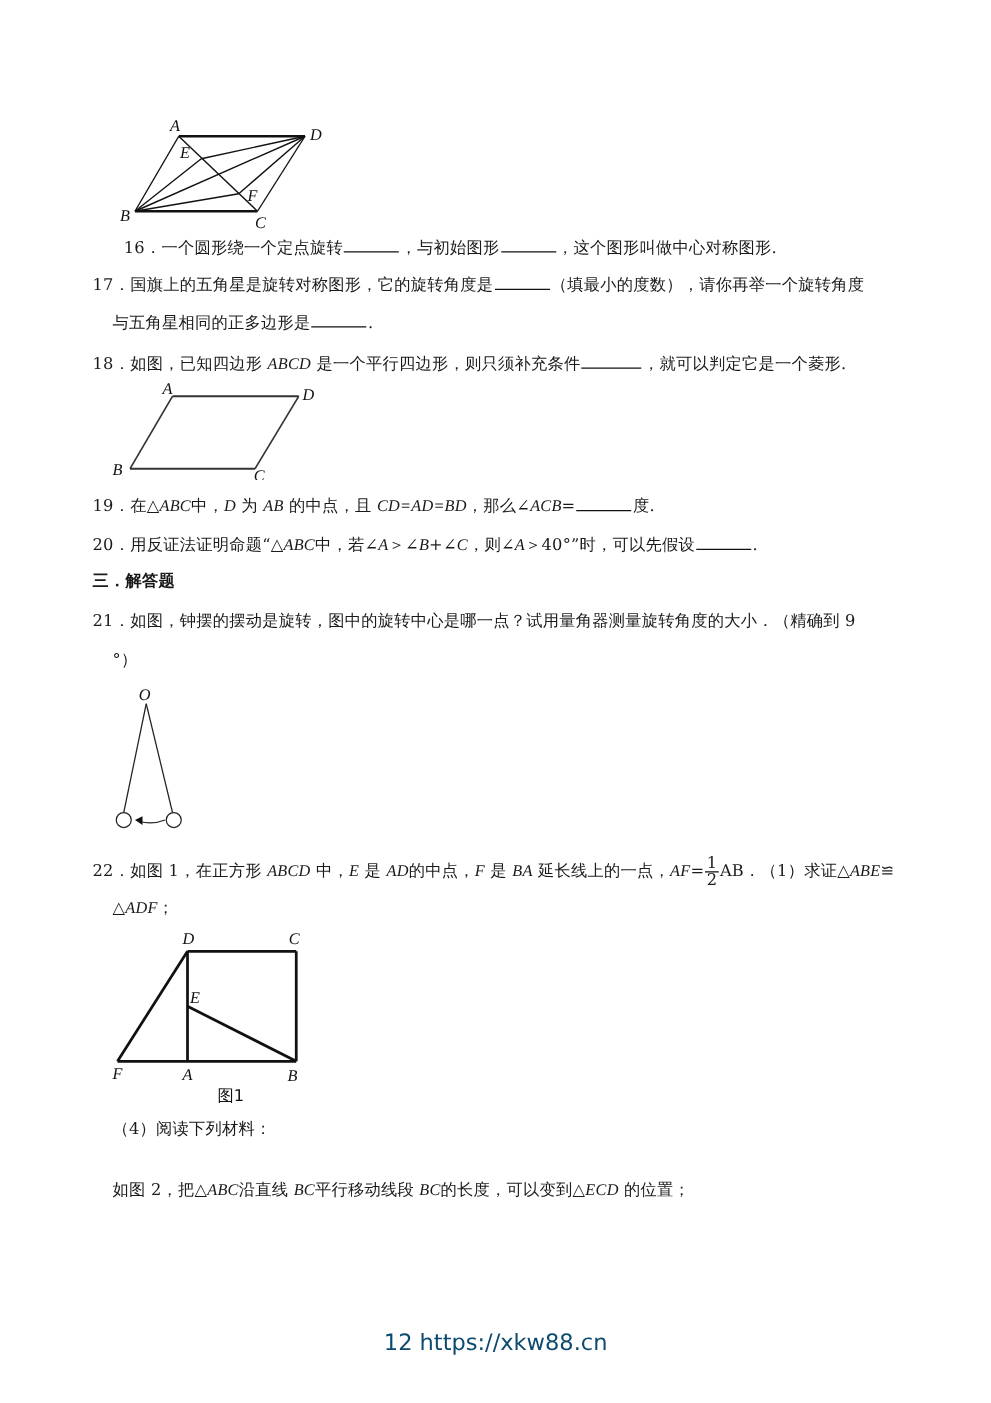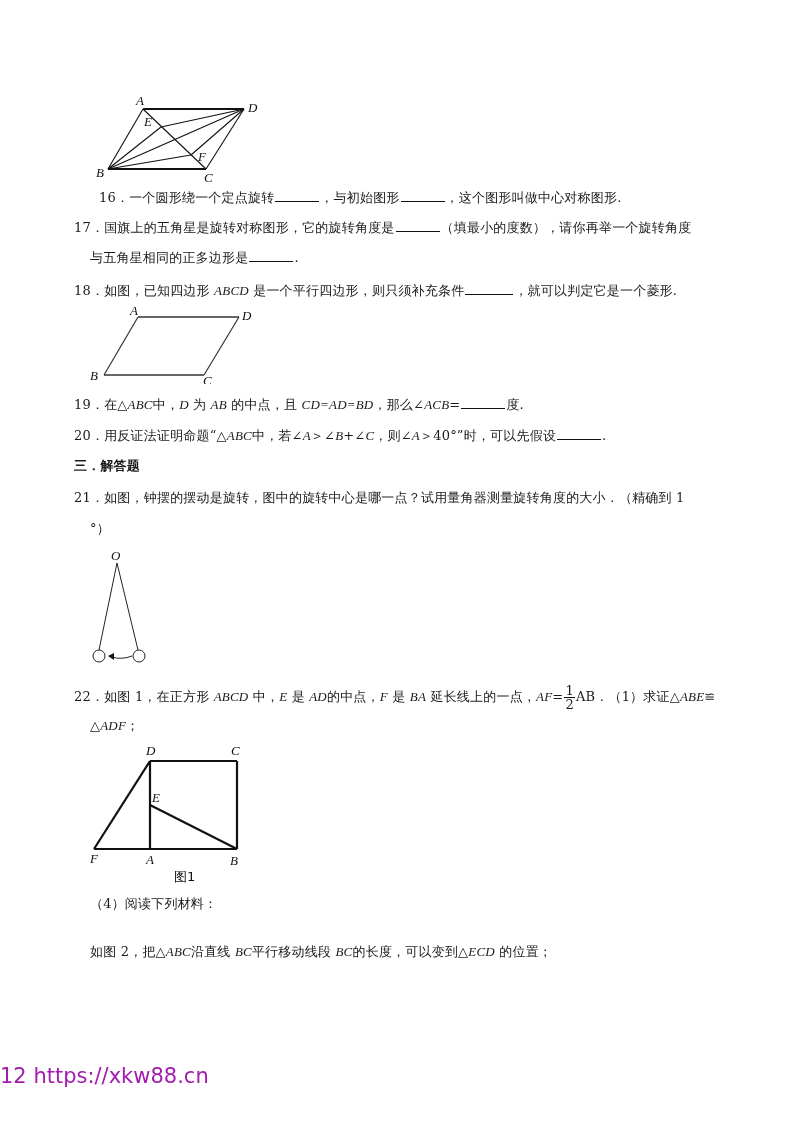--- a/index.html
+++ b/index.html
@@ -8,22 +8,22 @@
   .line { position: absolute; left: 74px; font-size: 13px; line-height: 16px; white-space: nowrap; letter-spacing: 0.2px; }
   .indent { left: 90px; text-align: right; }
   .blank { display: inline-block; border-bottom: 1px solid #111; height: 12px; vertical-align: baseline; margin: 0 1px; }
   .w45 { width: 44px; } .w48 { width: 48px; }
   i, .it { font-style: italic; font-family: "Liberation Serif", serif; }
   .bold { font-weight: bold; }
   .fig { position: absolute; }
   .frac { display: inline-block; vertical-align: middle; text-align: center; font-size: 13px; line-height: 13px; margin: 0 1px; }
   .frac span { display: block; }
   .frac .num { border-bottom: 1px solid #111; padding: 0 1px; }
-  .footer { position: absolute; top: 1064px; left: 0; width: 793px; text-align: left;
-            font-family: "DejaVu Sans", sans-serif; font-size: 21px; color: #a21caf; }
+  .footer { position: absolute; top: 1064px; left: 0; width: 793px; text-align: center;
+            font-family: "DejaVu Sans", sans-serif; font-size: 18px; color: #0c4a6e; }
   svg text { font-family: "Liberation Serif", serif; font-style: italic; font-size: 13px; fill: #111; }
 </style>
 </head>
 <body>
 
 <div class="fig" style="left:86px; top:92px; width:190px; height:92px;">
   <svg width="190" height="92" viewBox="0 0 190 92">
     <g stroke="#111" stroke-width="1.1" fill="none">
       <line x1="57" y1="17" x2="158" y2="17" stroke-width="2"></line>
       <line x1="22" y1="77" x2="120" y2="77" stroke-width="2"></line>
@@ -79,21 +79,21 @@
   <span>19．</span><span>在△</span><span class="it">ABC</span><span>中，</span><span class="it">D</span><span> 为 </span><span class="it">AB</span><span> 的中点，且 </span><span class="it">CD=AD=BD</span><span>，那么∠</span><span class="it">ACB</span><span>=</span><span class="blank w45"></span><span>度.</span>
 </div>
 
 <div class="line" style="top:427px;">
   <span>20．</span><span>用反证法证明命题“△</span><span class="it">ABC</span><span>中，若∠</span><span class="it">A</span><span>＞∠</span><span class="it">B</span><span>+∠</span><span class="it">C</span><span>，则∠</span><span class="it">A</span><span>＞40°”时，可以先假设</span><span class="blank w45"></span><span>.</span>
 </div>
 
 <div class="line bold" style="top:458px;">三．解答题</div>
 
 <div class="line" style="top:490px;">
-  <span>21．</span><span>如图，钟摆的摆动是旋转，图中的旋转中心是哪一点？试用量角器测量旋转角度的大小．（精确到 1</span>
+  <span>21．</span><span>如图，钟摆的摆动是旋转，图中的旋转中心是哪一点？试用量角器测量旋转角度的大小．（精确到 9</span>
 </div>
 <div class="line indent" style="top:521px;">°）</div>
 
 <div class="fig" style="left:86px; top:545px; width:70px; height:125px;">
   <svg width="70" height="125" viewBox="0 0 70 125">
     <text x="25" y="15">O</text>
     <g stroke="#222" stroke-width="1" fill="none">
       <line x1="31" y1="18" x2="13" y2="105"></line>
       <line x1="31" y1="18" x2="52" y2="105"></line>
       <circle cx="13" cy="111" r="6" fill="#fff"></circle>

